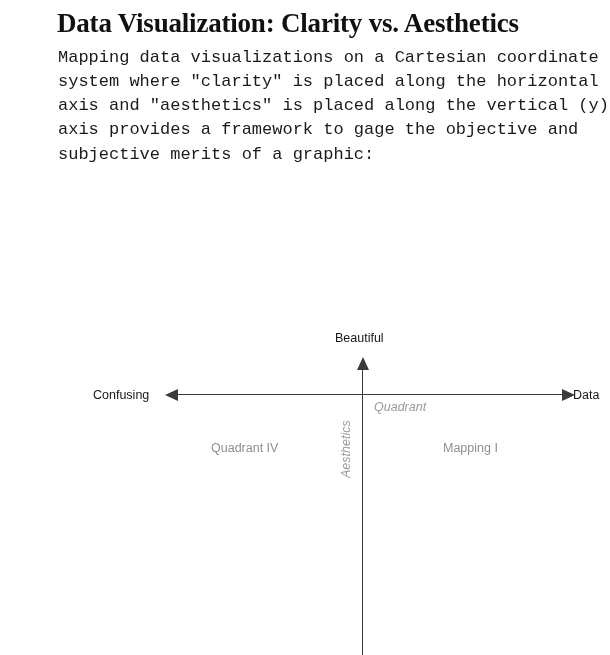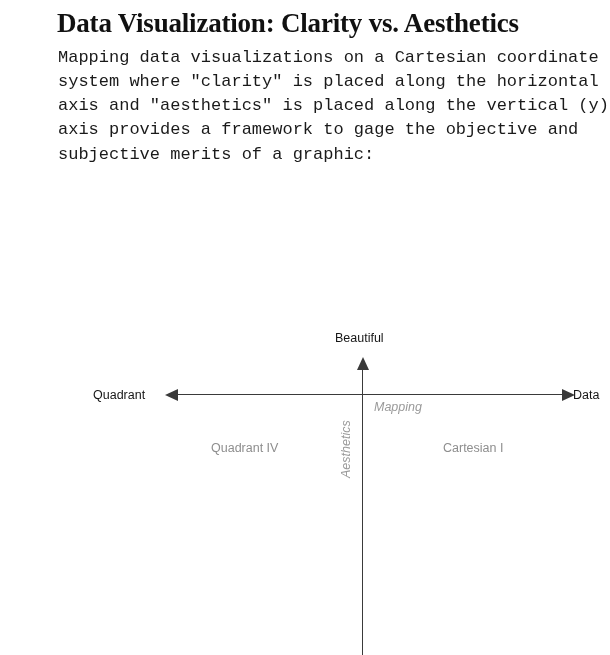--- a/index.html
+++ b/index.html
@@ -166,23 +166,23 @@
     <div class="axis-line v-axis"></div>
     <div class="axis-line h-axis"></div>
 
     <div class="arrow arrow-up"></div>
 
     <div class="arrow arrow-left"></div>
     <div class="arrow arrow-right"></div>
 
     <div class="endpoint-label lbl-top">Beautiful</div>
 
-    <div class="endpoint-label lbl-left">Quadrant</div>
+    <div class="endpoint-label lbl-left">Confusing</div>
     <div class="endpoint-label lbl-right">Data</div>
 
     <div class="axis-name axis-name-y">Aesthetics</div>
-    <div class="axis-name axis-name-x">Mapping</div>
+    <div class="axis-name axis-name-x">Quadrant</div>
 
     <div class="quadrant-label q4">Quadrant IV</div>
-    <div class="quadrant-label q1">Cartesian I</div>
+    <div class="quadrant-label q1">Mapping I</div>
 
   </div>
 </div>
 
 </body></html>

